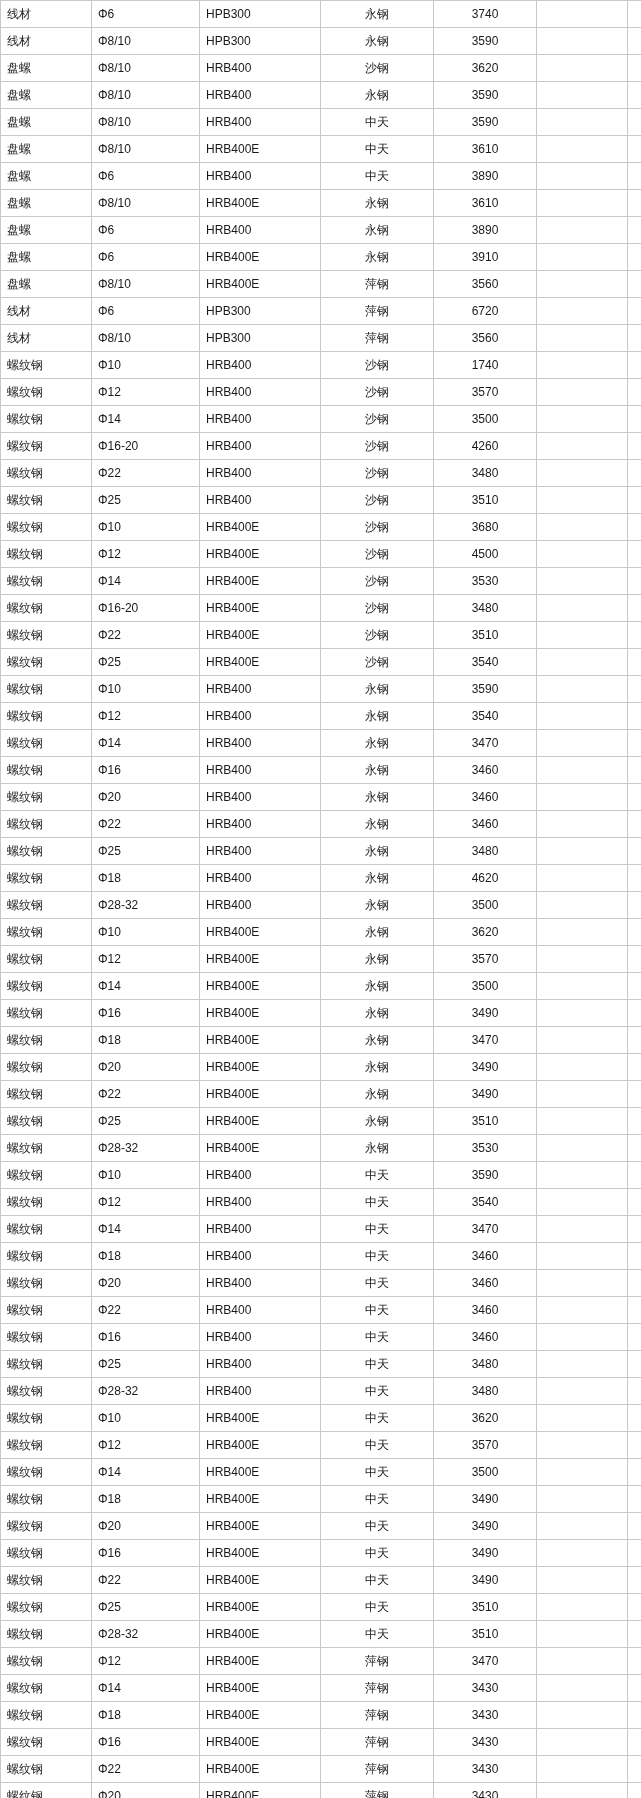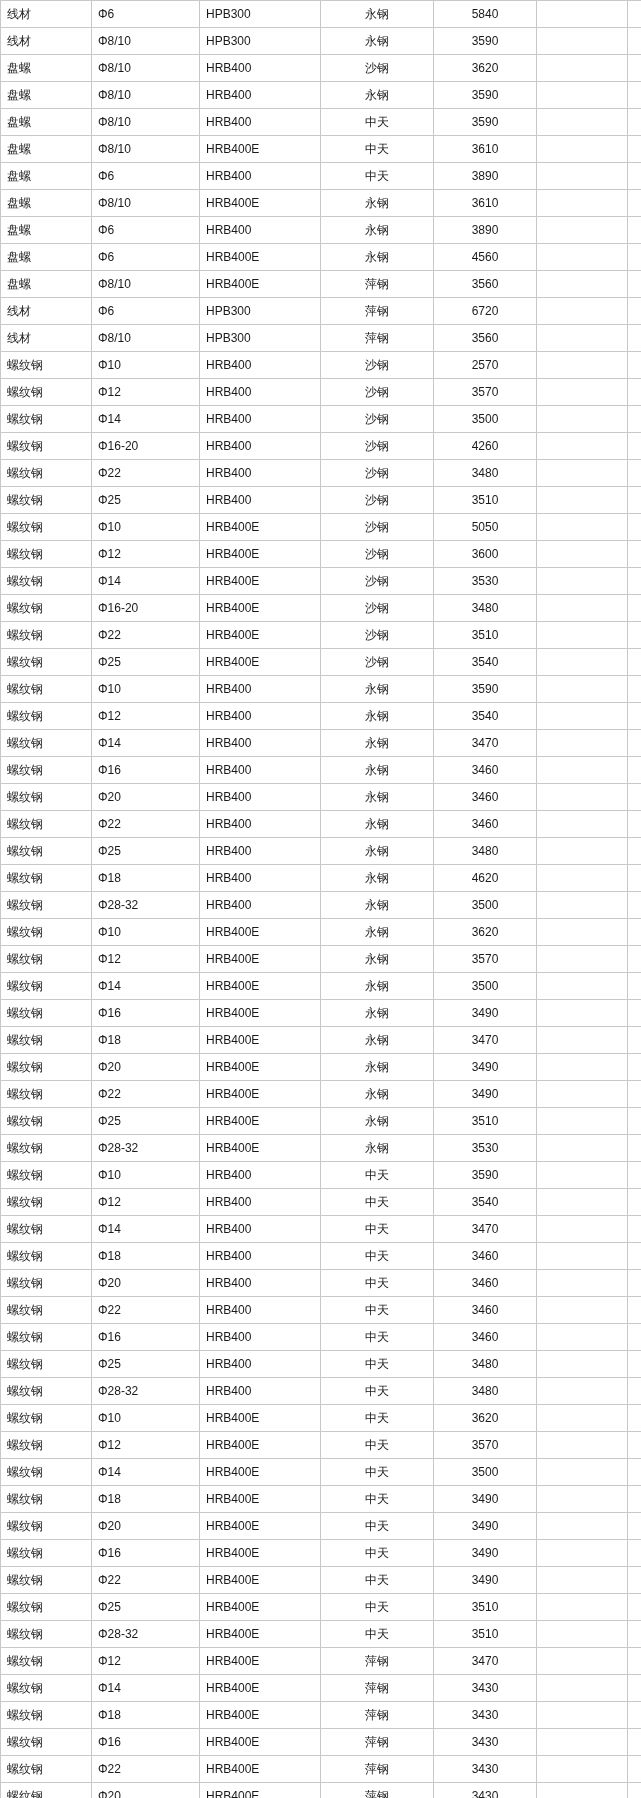--- a/index.html
+++ b/index.html
@@ -38,21 +38,21 @@
 </head>
 <body>
 
 <table id="price-table">
   <tbody>
       <tr>
         <td class="c-product">线材</td>
         <td class="c-spec">Φ6</td>
         <td class="c-grade">HPB300</td>
         <td class="c-mill">永钢</td>
-        <td class="c-price">5840</td>
+        <td class="c-price">3740</td>
         <td class="c-blank"></td>
         <td class="c-standard">国标</td>
       </tr>
       <tr>
         <td class="c-product">线材</td>
         <td class="c-spec">Φ8/10</td>
         <td class="c-grade">HPB300</td>
         <td class="c-mill">永钢</td>
         <td class="c-price">3590</td>
         <td class="c-blank"></td>
@@ -119,21 +119,21 @@
         <td class="c-mill">永钢</td>
         <td class="c-price">3890</td>
         <td class="c-blank"></td>
         <td class="c-standard">国标</td>
       </tr>
       <tr>
         <td class="c-product">盘螺</td>
         <td class="c-spec">Φ6</td>
         <td class="c-grade">HRB400E</td>
         <td class="c-mill">永钢</td>
-        <td class="c-price">4560</td>
+        <td class="c-price">3910</td>
         <td class="c-blank"></td>
         <td class="c-standard">国标</td>
       </tr>
       <tr>
         <td class="c-product">盘螺</td>
         <td class="c-spec">Φ8/10</td>
         <td class="c-grade">HRB400E</td>
         <td class="c-mill">萍钢</td>
         <td class="c-price">3560</td>
         <td class="c-blank"></td>
@@ -155,21 +155,21 @@
         <td class="c-mill">萍钢</td>
         <td class="c-price">3560</td>
         <td class="c-blank"></td>
         <td class="c-standard">国标</td>
       </tr>
       <tr>
         <td class="c-product">螺纹钢</td>
         <td class="c-spec">Φ10</td>
         <td class="c-grade">HRB400</td>
         <td class="c-mill">沙钢</td>
-        <td class="c-price">2570</td>
+        <td class="c-price">1740</td>
         <td class="c-blank"></td>
         <td class="c-standard">国标</td>
       </tr>
       <tr>
         <td class="c-product">螺纹钢</td>
         <td class="c-spec">Φ12</td>
         <td class="c-grade">HRB400</td>
         <td class="c-mill">沙钢</td>
         <td class="c-price">3570</td>
         <td class="c-blank"></td>
@@ -209,30 +209,30 @@
         <td class="c-mill">沙钢</td>
         <td class="c-price">3510</td>
         <td class="c-blank"></td>
         <td class="c-standard">国标</td>
       </tr>
       <tr>
         <td class="c-product">螺纹钢</td>
         <td class="c-spec">Φ10</td>
         <td class="c-grade">HRB400E</td>
         <td class="c-mill">沙钢</td>
-        <td class="c-price">5050</td>
+        <td class="c-price">3680</td>
         <td class="c-blank"></td>
         <td class="c-standard">国标</td>
       </tr>
       <tr>
         <td class="c-product">螺纹钢</td>
         <td class="c-spec">Φ12</td>
         <td class="c-grade">HRB400E</td>
         <td class="c-mill">沙钢</td>
-        <td class="c-price">3600</td>
+        <td class="c-price">4500</td>
         <td class="c-blank"></td>
         <td class="c-standard">国标</td>
       </tr>
       <tr>
         <td class="c-product">螺纹钢</td>
         <td class="c-spec">Φ14</td>
         <td class="c-grade">HRB400E</td>
         <td class="c-mill">沙钢</td>
         <td class="c-price">3530</td>
         <td class="c-blank"></td>

